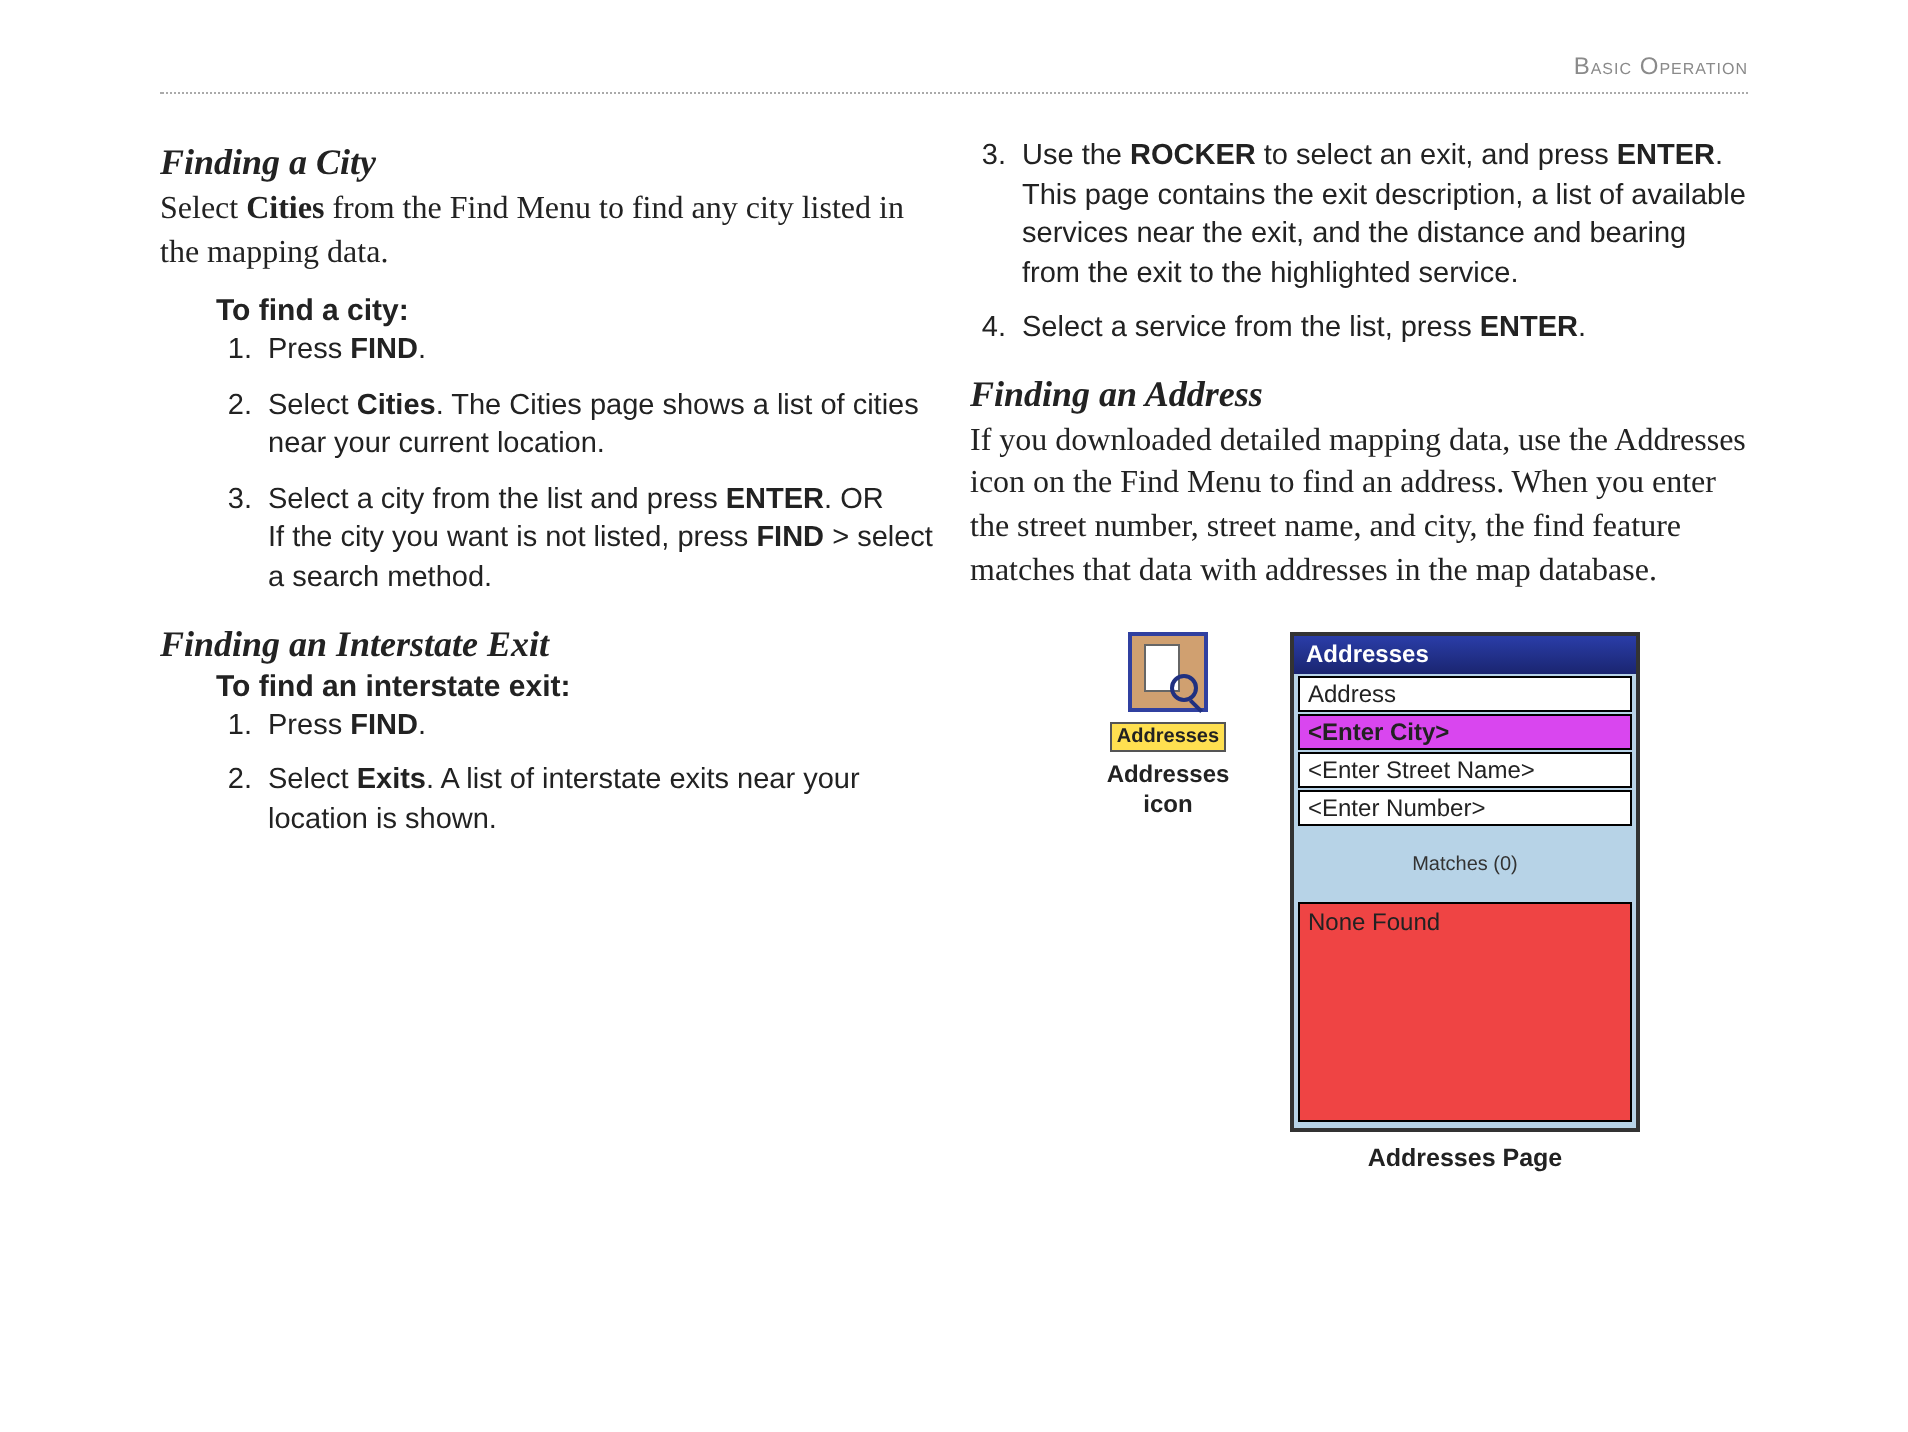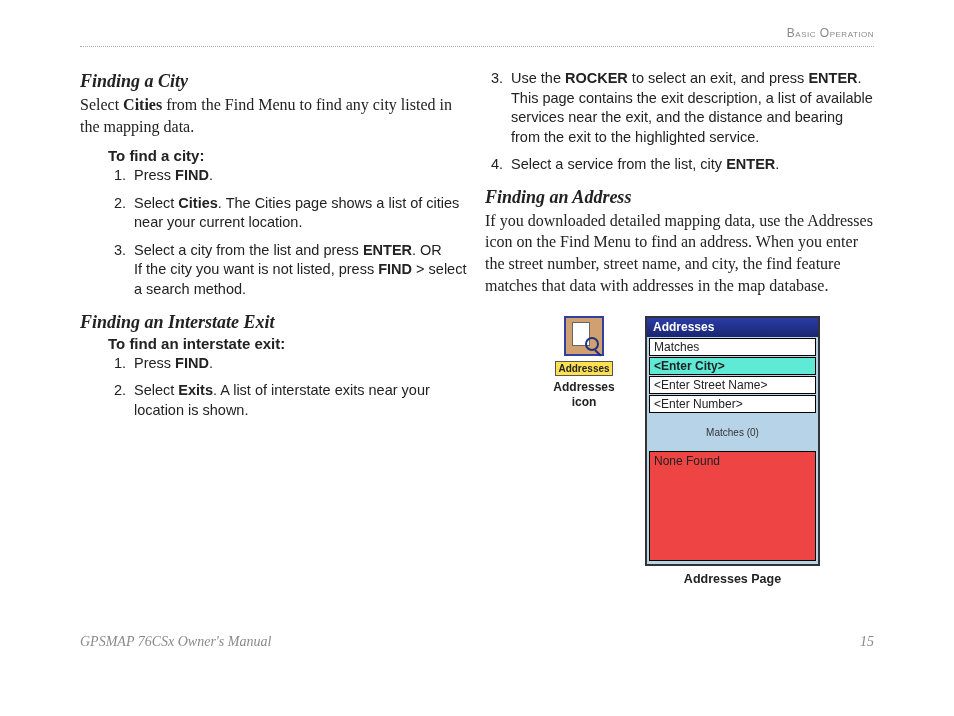--- a/index.html
+++ b/index.html
@@ -113,21 +113,21 @@
     padding: 2px 6px 3px 6px;
     font-size: 12px;
   }
   .device-row {
     background: #fff;
     border: 1px solid #000;
     margin: 1px 2px;
     padding: 1px 4px;
     font-size: 12px;
   }
-  .device-row.selected { background: #5eead4; font-weight: bold; }
+  .device-row.selected { background: #d946ef; font-weight: bold; }
   .device-matches {
     text-align: center;
     font-size: 10px;
     color: #333;
     padding: 13px 0;
   }
   .device-list {
     background: #ef4444;
     margin: 0 2px 3px 2px;
     border: 1px solid #000;
@@ -196,21 +196,21 @@
         </ol>
       </div>
     </div>
 
     <div class="col">
       <ol class="steps" start="3" style="margin-top:4px;">
         <li>
           <span>Use the </span><b>ROCKER</b><span> to select an exit, and press </span><b>ENTER</b><span>. This page contains the exit description, a list of available services near the exit, and the distance and bearing from the exit to the highlighted service.</span>
         </li>
         <li>
-          <span>Select a service from the list, city </span><b>ENTER</b><span>.</span>
+          <span>Select a service from the list, press </span><b>ENTER</b><span>.</span>
         </li>
       </ol>
 
       <div class="sec-title">Finding an Address</div>
       <p class="body-serif">If you downloaded detailed mapping data, use the Addresses icon on the Find Menu to find an address. When you enter the street number, street name, and city, the find feature matches that data with addresses in the map database.</p>
 
       <div class="figure-row">
         <div class="icon-stack">
           <div class="icon-frame">
             <div class="sheet"></div>
@@ -219,32 +219,28 @@
           <span class="icon-label">Addresses</span>
           <div class="icon-caption">
             <span>Addresses</span><br>
             <span>icon</span>
           </div>
         </div>
 
         <div>
           <div class="device-panel">
             <div class="device-titlebar">Addresses</div>
-            <div class="device-row">Matches</div>
+            <div class="device-row">Address</div>
             <div class="device-row selected">&lt;Enter City&gt;</div>
             <div class="device-row">&lt;Enter Street Name&gt;</div>
             <div class="device-row">&lt;Enter Number&gt;</div>
             <div class="device-matches">Matches (0)</div>
             <div class="device-list">
               <div>None Found</div>
             </div>
           </div>
           <div class="device-caption">Addresses Page</div>
         </div>
       </div>
     </div>
   </div>
 
-  <div class="footer">
-    <span>GPSMAP 76CSx Owner's Manual</span>
-    <span>15</span>
-  </div>
 </div>
 
 </body></html>

